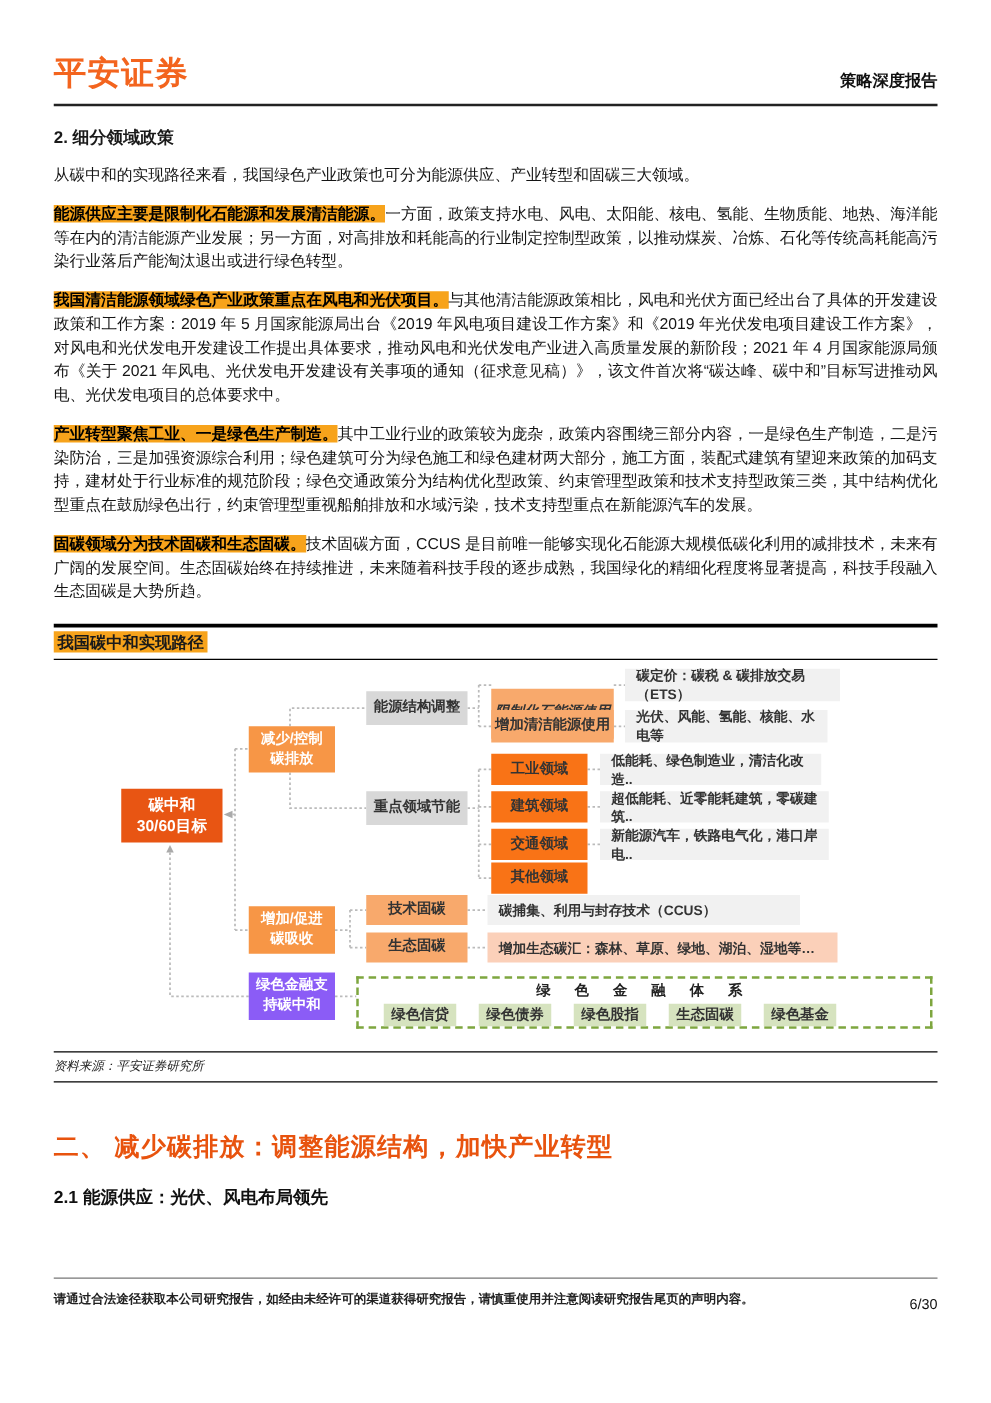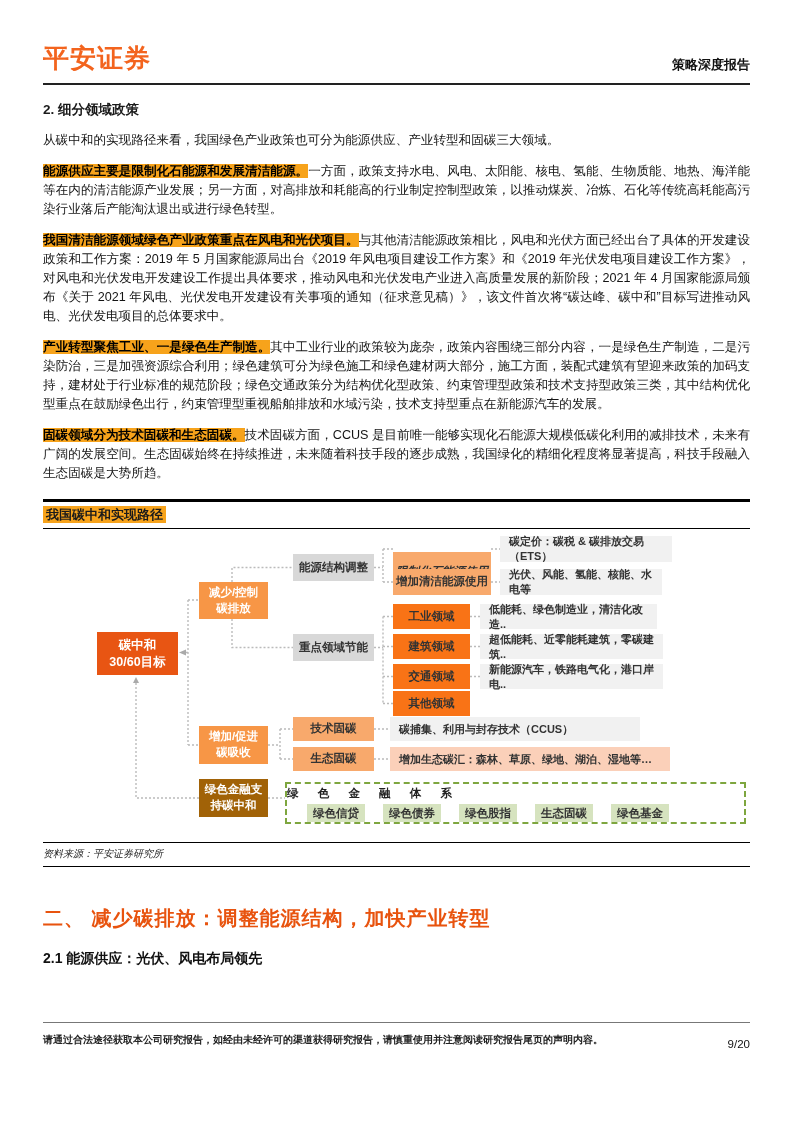--- a/index.html
+++ b/index.html
@@ -24,30 +24,30 @@
   .figure { margin-top:16px; }
   .fig-head { border-top:3px solid #000; border-bottom:1px solid #000; padding:3px 0 4px; }
   .fig-title { font-size:13px; font-weight:bold; padding:1px 3px; }
   .fig-body { position:relative; height:305px; width:707px; }
   .connectors { position:absolute; left:0; top:0; }
   .node { position:absolute; display:flex; flex-direction:column; justify-content:center;
           text-align:center; font-size:11.5px; font-weight:bold; line-height:1.35; }
   .node span { display:block; }
   .n-root   { background:#E85513; color:#fff; font-size:12.5px; }
   .n-org    { background:#F79646; color:#fff; }
-  .n-green  { background:#a16207; color:#fff; }
+  .n-green  { background:#8b5cf6; color:#fff; }
   .n-gray   { background:#D8D8D8; color:#333; }
   .n-lorg   { background:#F8A96C; color:#333; }
   .n-peach  { background:#f97316; color:#333; }
   .desc { position:absolute; display:flex; align-items:center; padding-left:9px;
           background:#F1F1F1; color:#333; font-size:11px; font-weight:bold; }
   .d-salmon { background:#FBD0B9; }
   .fin-panel { position:absolute; left:242px; top:253px; width:461px; height:42px;
                border:2px dashed #7EA63F; }
-  .fin-title { font-size:11.5px; font-weight:bold; letter-spacing:8px;
+  .fin-title { text-align:center; font-size:11.5px; font-weight:bold; letter-spacing:8px;
                color:#222; margin-top:2px; }
   .fin-row { position:absolute; left:20px; top:20px; display:flex; gap:18px; }
   .fin-box { width:58px; height:18px; background:#D6E3BF; color:#333; font-size:11.5px;
              font-weight:bold; text-align:center; line-height:18px; }
   .fig-src { margin-top:8px; border-top:1px solid #000; border-bottom:1px solid #000;
              padding:4px 0 5px; font-size:10px; font-style:italic; color:#222; }
 
   
   .big-head { margin-top:38px; font-size:20px; font-weight:900; color:#E8530E; letter-spacing:1px; }
   .sub-head { margin-top:18px; font-size:14px; font-weight:bold; color:#111; }
@@ -180,15 +180,15 @@
       <div class="fig-src">资料来源：平安证券研究所</div>
     </section>
 
     <h2 class="big-head">二、 减少碳排放：调整能源结构，加快产业转型</h2>
     <h3 class="sub-head">2.1 能源供应：光伏、风电布局领先</h3>
 
   </div>
 
   <footer class="ftr">
     <div class="disc">请通过合法途径获取本公司研究报告，如经由未经许可的渠道获得研究报告，请慎重使用并注意阅读研究报告尾页的声明内容。</div>
-    <div class="pageno">9/20</div>
+    <div class="pageno">6/30</div>
   </footer>
 </div>
 
 </body></html>

